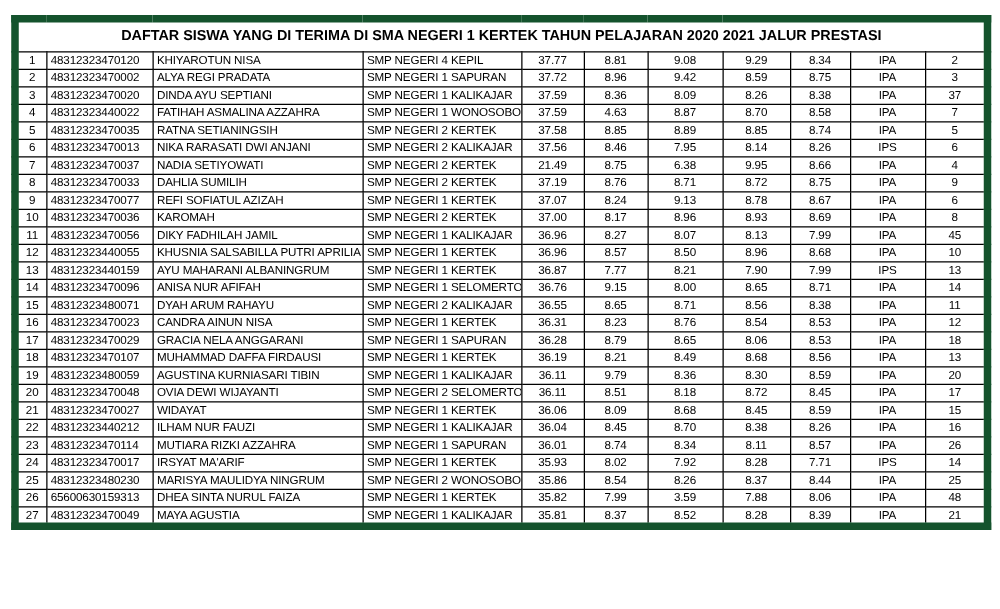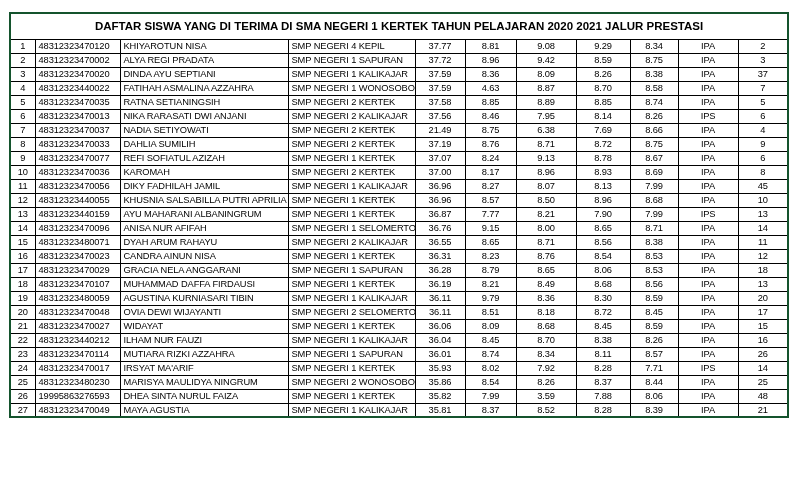--- a/index.html
+++ b/index.html
@@ -14,21 +14,21 @@
   }
   .sheet {
     position: absolute;
     left: 9px;
     top: 12px;
   }
   table.students {
     border-collapse: collapse;
     table-layout: fixed;
     width: 778px;
-    border: 2px solid #14532d;
+    border: 6px solid #14532d;
   }
   table.students th,
   table.students td {
     border: 1px solid #000000;
     overflow: hidden;
     box-sizing: border-box;
   }
   .title-cell {
     height: 26px;
     text-align: center;
@@ -175,21 +175,21 @@
           <td class="ac">6</td>
         </tr>
         <tr>
           <td class="ac">7</td>
           <td class="al">48312323470037</td>
           <td class="al">NADIA SETIYOWATI</td>
           <td class="al">SMP NEGERI 2 KERTEK</td>
           <td class="ac">21.49</td>
           <td class="ac">8.75</td>
           <td class="ac">6.38</td>
-          <td class="ac">7.69</td>
+          <td class="ac">9.95</td>
           <td class="ac">8.66</td>
           <td class="ac">IPA</td>
           <td class="ac">4</td>
         </tr>
         <tr>
           <td class="ac">8</td>
           <td class="al">48312323470033</td>
           <td class="al">DAHLIA SUMILIH</td>
           <td class="al">SMP NEGERI 2 KERTEK</td>
           <td class="ac">37.19</td>
@@ -416,21 +416,21 @@
           <td class="ac">35.86</td>
           <td class="ac">8.54</td>
           <td class="ac">8.26</td>
           <td class="ac">8.37</td>
           <td class="ac">8.44</td>
           <td class="ac">IPA</td>
           <td class="ac">25</td>
         </tr>
         <tr>
           <td class="ac">26</td>
-          <td class="al">19995863276593</td>
+          <td class="al">65600630159313</td>
           <td class="al">DHEA SINTA NURUL FAIZA</td>
           <td class="al">SMP NEGERI 1 KERTEK</td>
           <td class="ac">35.82</td>
           <td class="ac">7.99</td>
           <td class="ac">3.59</td>
           <td class="ac">7.88</td>
           <td class="ac">8.06</td>
           <td class="ac">IPA</td>
           <td class="ac">48</td>
         </tr>

